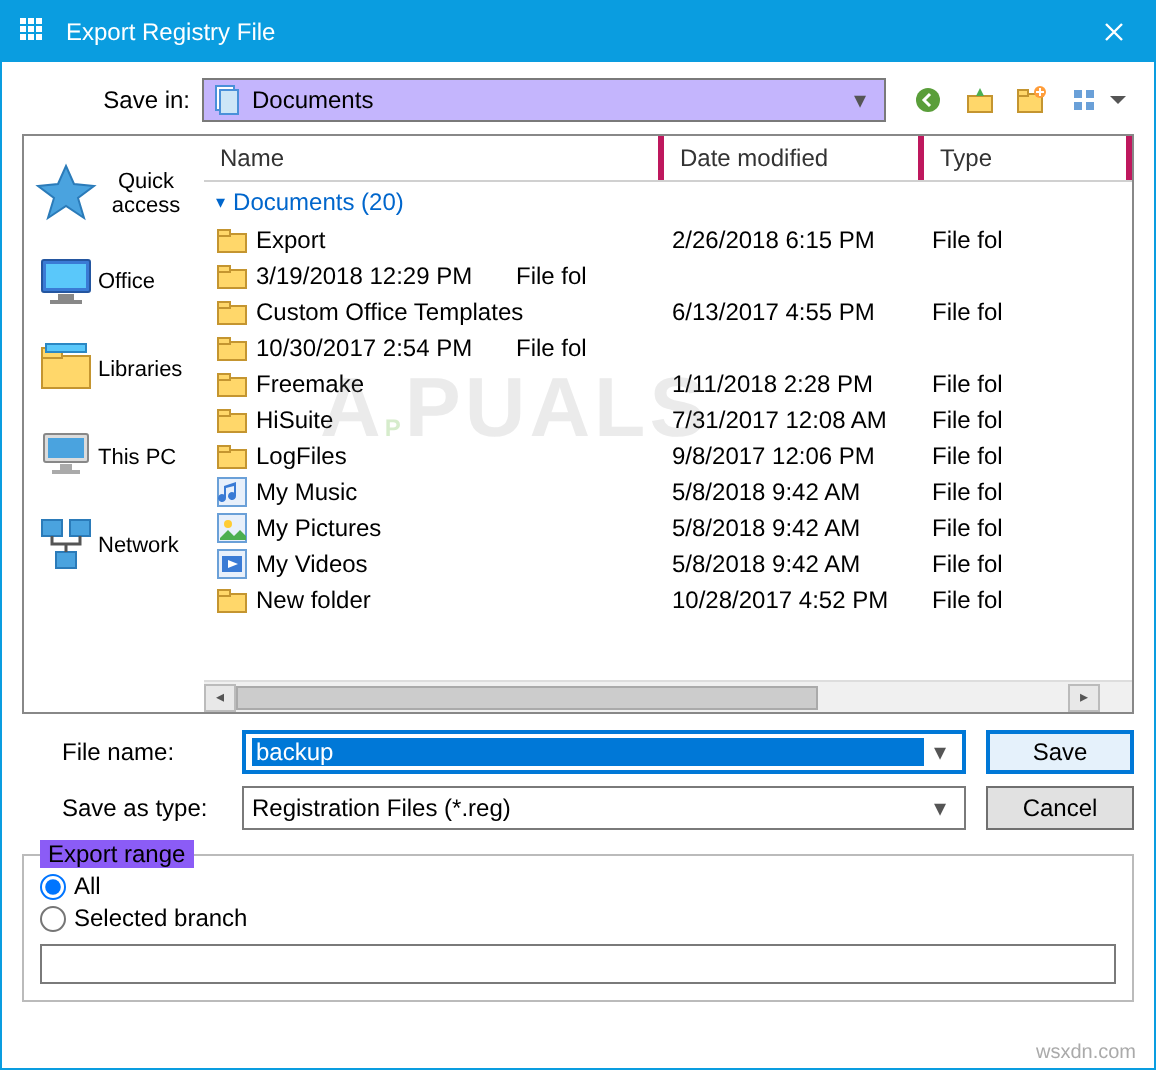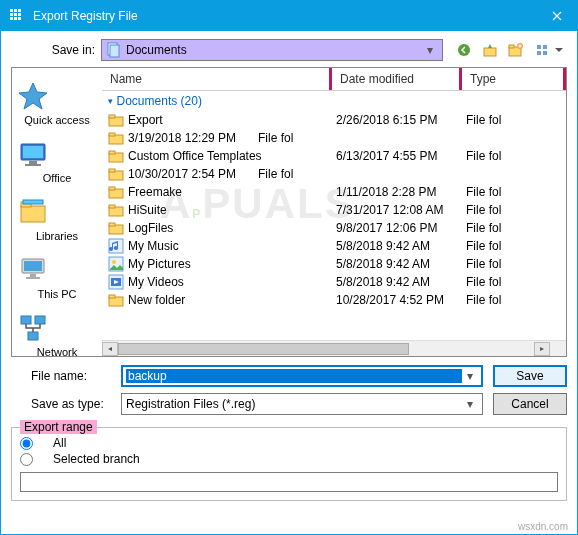--- a/index.html
+++ b/index.html
@@ -20,21 +20,21 @@
 .saverow .combo .doc-ic { width: 16px; height: 16px; margin-right: 4px; }
 .saverow .combo .txt { flex: 1; }
 .saverow .combo .drop { width: 16px; text-align: center; color: #555; }
 .saverow .nav-buttons { display: flex; gap: 4px; margin-left: 10px; align-items: center; }
 .nav-btn { width: 22px; height: 22px; display: flex; align-items: center; justify-content: center; border: 1px solid transparent; }
 .nav-btn.views { width: 36px; }
 
 .main { flex: 0 0 auto; display: flex; border: 1px solid #888; height: 290px; }
 
 .sidebar { width: 90px; background: #fff; display: flex; flex-direction: column; align-items: center; padding-top: 8px; gap: 4px; }
-.side-item { width: 80px; display: flex; flex-direction: column; padding: 4px 0; cursor: default; }
+.side-item { width: 80px; display: flex; flex-direction: row; align-items: center; padding: 4px 0; cursor: default; }
 .side-item .ic { width: 32px; height: 32px; }
 .side-item .lb { font-size: 11px; text-align: center; margin-top: 2px; }
 
 .filelist { flex: 1; background: #fff; position: relative; display: flex; flex-direction: column; overflow: hidden; }
 .fl-header { display: flex; border-bottom: 1px solid #d0d0d0; }
 .fl-header .col { padding: 4px 8px; border-right: 3px solid #be185d; font-size: 12px; color: #333; }
 .col-name { width: 230px; }
 .col-date { width: 130px; }
 .col-type { flex: 1; }
 .fl-body { flex: 1; overflow: hidden; }
@@ -57,22 +57,22 @@
 .brow .field { flex: 1; margin-left: 10px; margin-right: 10px; }
 .brow .combo2 { height: 22px; border: 1px solid #7a7a7a; display: flex; align-items: center; padding: 0 4px; }
 .brow .combo2.sel { border: 1px solid #0078d7; box-shadow: 0 0 0 1px #0078d7 inset; }
 .brow .combo2 .txt { flex: 1; }
 .brow .combo2 .txt.hlite { background: #0078d7; color: #fff; padding: 0 2px; }
 .brow .combo2 .drop { width: 16px; text-align: center; color: #555; }
 .brow .btn { width: 74px; height: 22px; border: 1px solid #707070; background: #e1e1e1; text-align: center; line-height: 20px; }
 .brow .btn.default { border: 1px solid #0078d7; box-shadow: 0 0 0 1px #0078d7 inset; background: #e5f1fb; }
 
 .fieldset { border: 1px solid #bbb; margin-top: 6px; padding: 6px 8px 8px 8px; position: relative; }
-.fieldset .legend { position: absolute; top: -8px; left: 8px; background: #f9a8d4; padding: 0 4px; font-size: 12px; }
-.radio-row { display: flex; align-items: center; gap: 20px; margin: 2px 0; }
+.fieldset .legend { position: absolute; top: -8px; left: 8px; background: #8b5cf6; padding: 0 4px; font-size: 12px; }
+.radio-row { display: flex; align-items: center; gap: 4px; margin: 2px 0; }
 .radio-row input { margin: 0; }
 .branch-input { width: 100%; height: 20px; border: 1px solid #7a7a7a; margin-top: 4px; padding: 0 4px; }
 
 .watermark { position: absolute; top: 180px; left: 160px; font-size: 42px; font-weight: 700; color: rgba(120,120,120,0.15); letter-spacing: 2px; pointer-events: none; z-index: 5; }
 .watermark .g { color: rgba(90,180,50,0.25); }
 .footer-mark { position: absolute; bottom: 3px; right: 10px; font-size: 10px; color: #aaa; pointer-events: none; }
 
 svg { display: block; }
 </style>
 </head>

